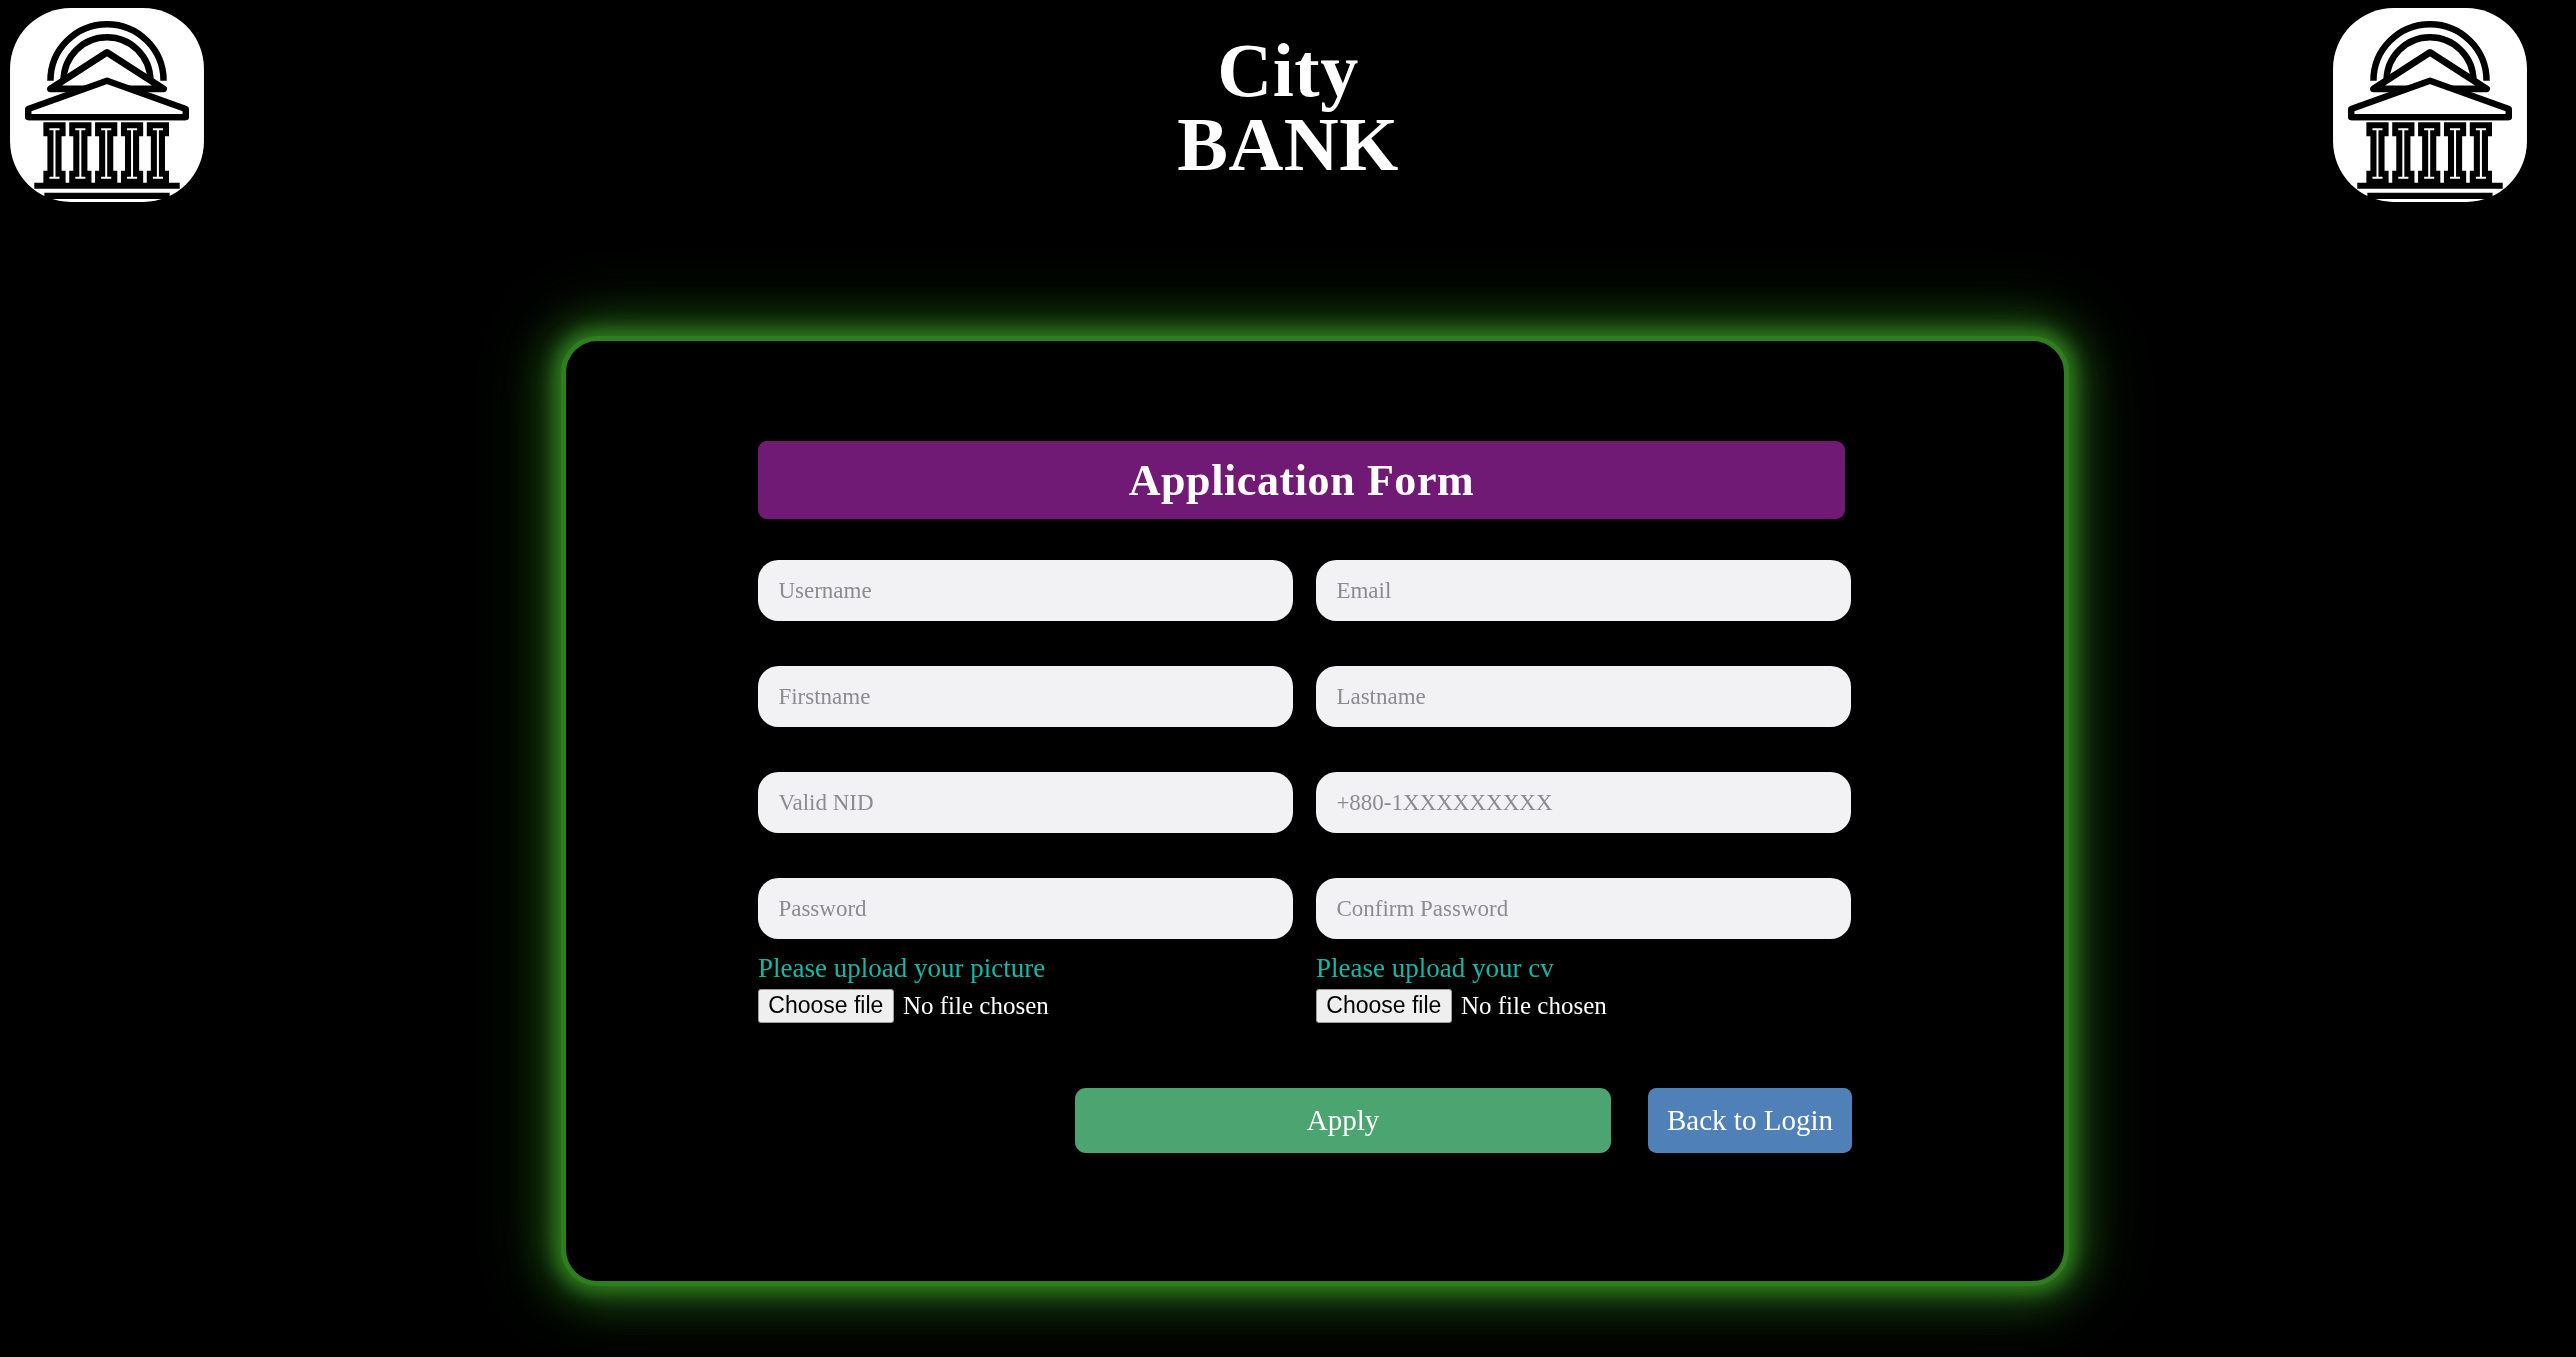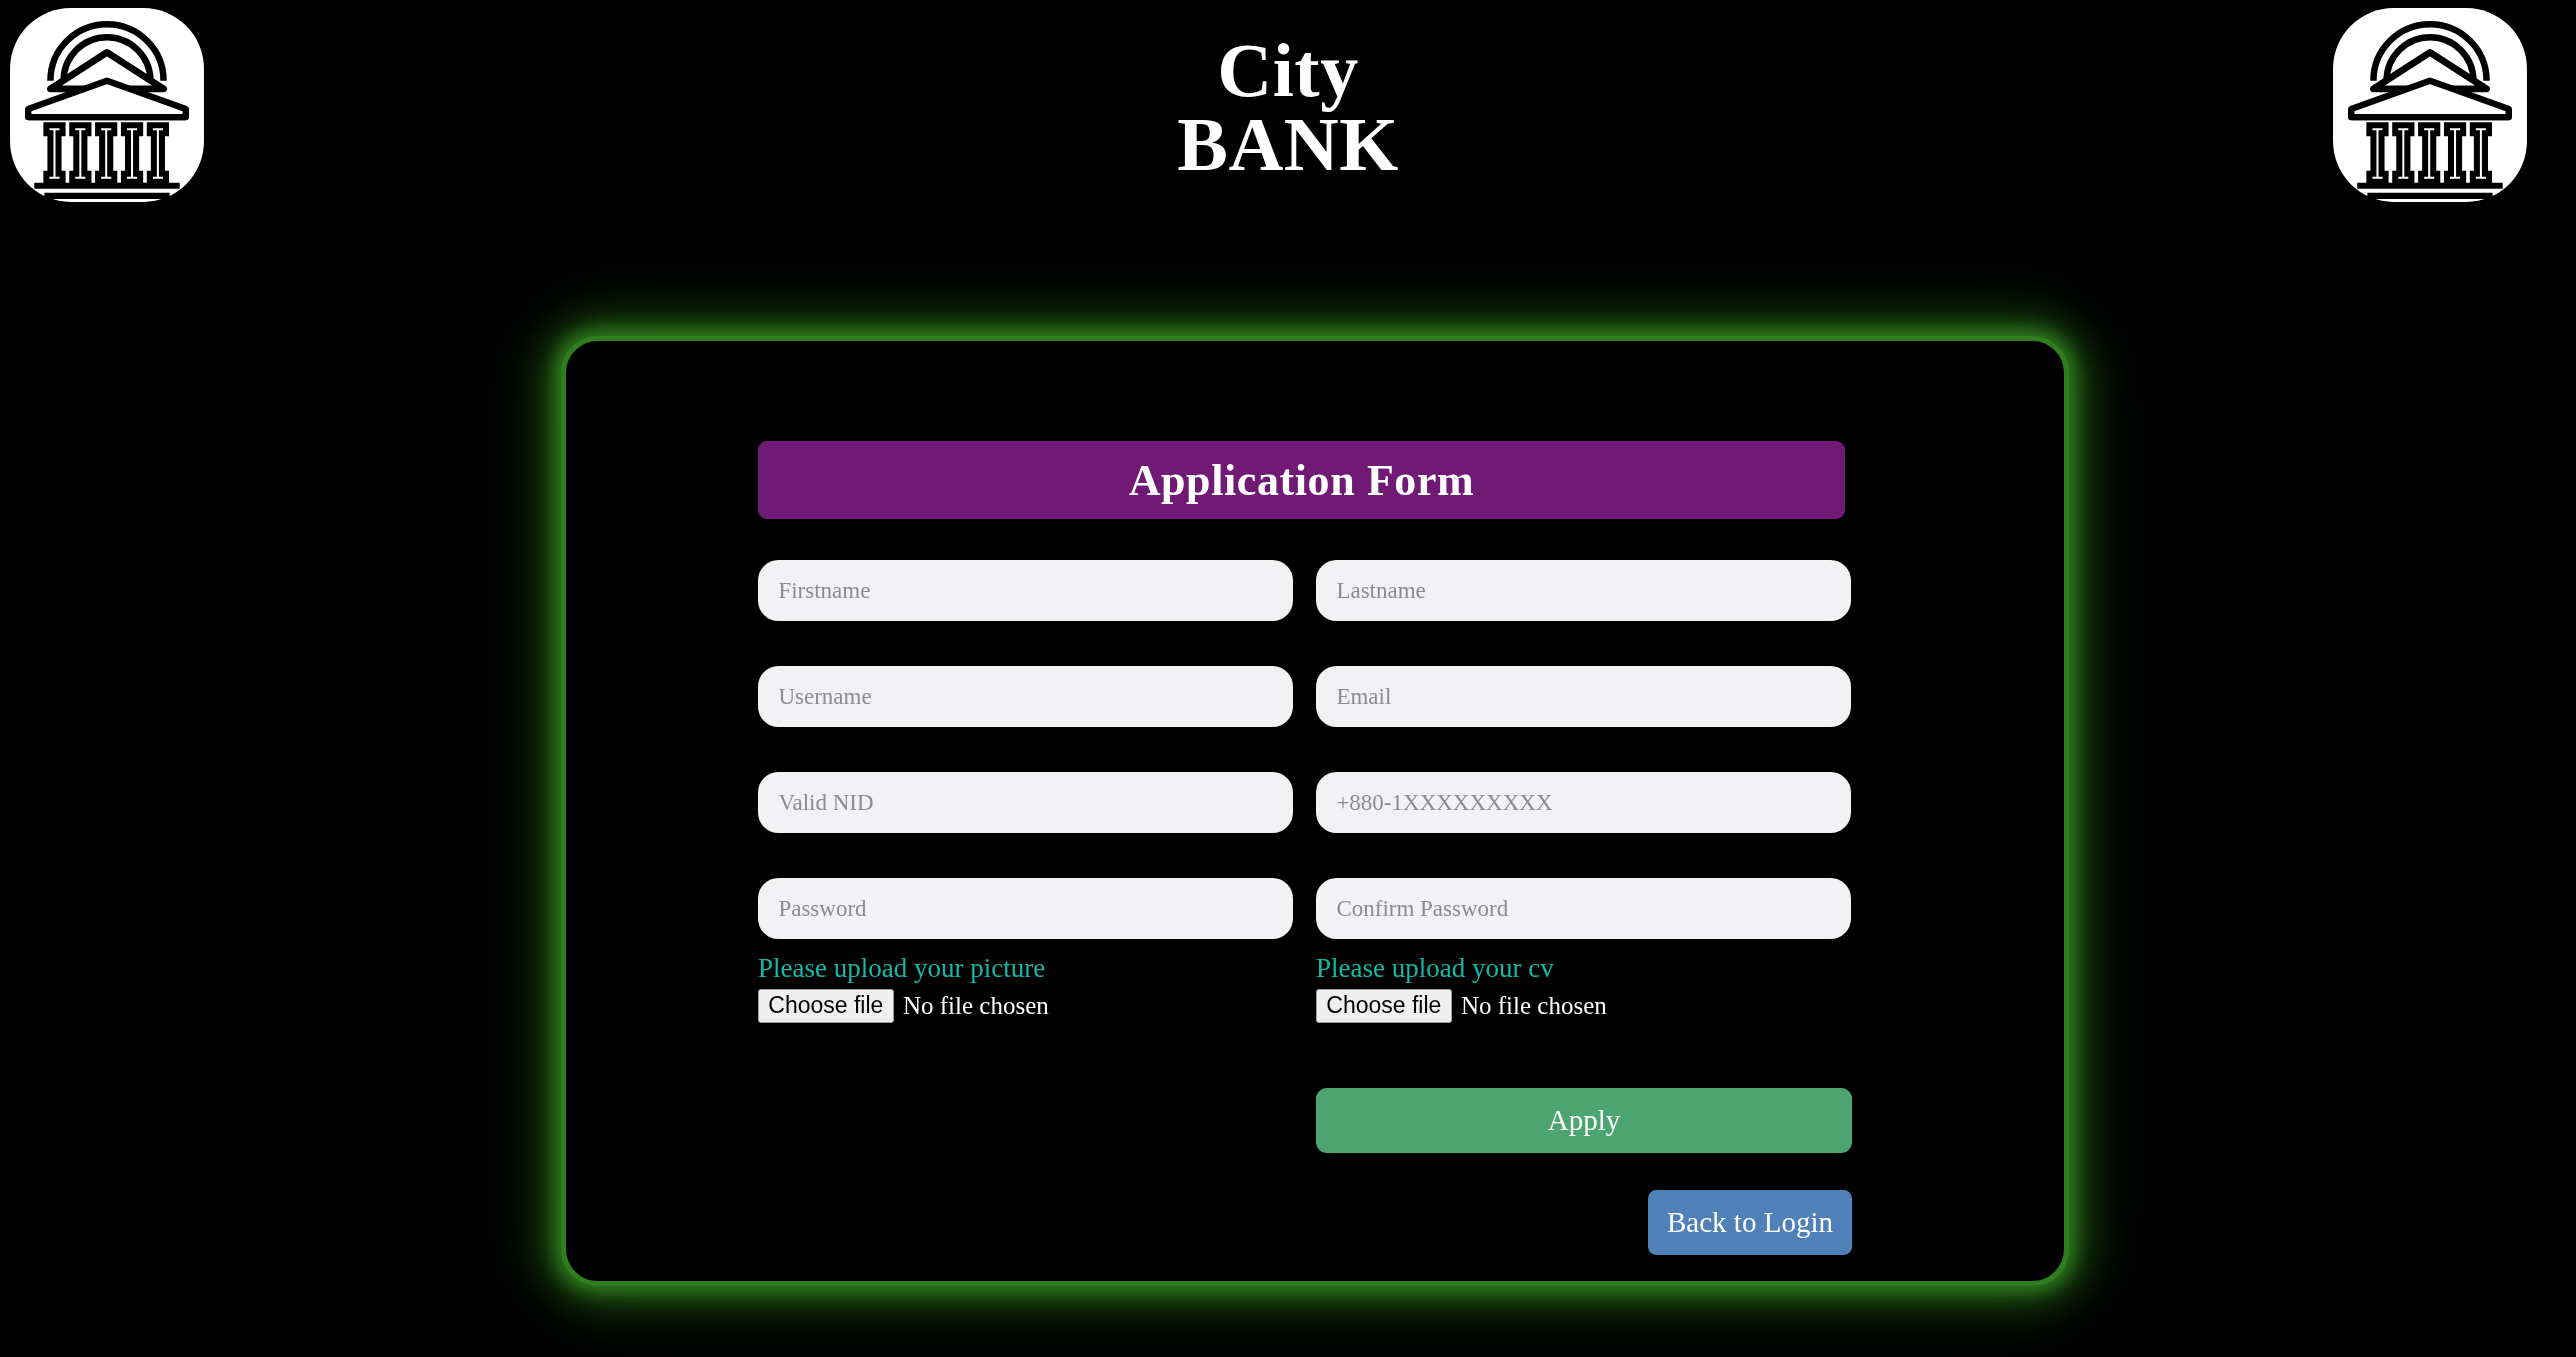--- a/index.html
+++ b/index.html
@@ -168,21 +168,20 @@
   
   .action-row {
     position: absolute;
     left: 192px;
     top: 0;
     width: 1094px;
     display: flex;
     align-items: flex-end;
     justify-content: flex-end;
     gap: 37px;
-    flex-direction: column;
   }
   .btn-apply {
     width: 536px;
     height: 65px;
     background: #4ca471;
     border: none;
     border-radius: 11px;
     font-family: "Liberation Serif", "DejaVu Serif", serif;
     font-size: 29px;
     color: #ffffff;
@@ -258,27 +257,27 @@
 <div class="form-card">
   <div class="card-inner">
 
     <div class="form-title-bar">
       <span class="title-text">Application Form</span>
     </div>
 
     <div class="field-grid">
 
       <div class="field-row">
+        <input class="text-input" type="text" placeholder="Username" style="">
+        <input class="text-input" type="text" placeholder="Email" style="">
+      </div>
+
+      <div class="field-row">
         <input class="text-input" type="text" placeholder="Firstname" style="">
         <input class="text-input" type="text" placeholder="Lastname" style="">
-      </div>
-
-      <div class="field-row">
-        <input class="text-input" type="text" placeholder="Username" style="">
-        <input class="text-input" type="text" placeholder="Email" style="">
       </div>
 
       <div class="field-row">
         <input class="text-input" type="text" placeholder="Valid NID" style="">
         <input class="text-input" type="text" placeholder="+880-1XXXXXXXXX" style="">
       </div>
 
       <div class="field-row">
         <input class="text-input" type="text" placeholder="Password" style="">
         <input class="text-input" type="text" placeholder="Confirm Password" style="">

